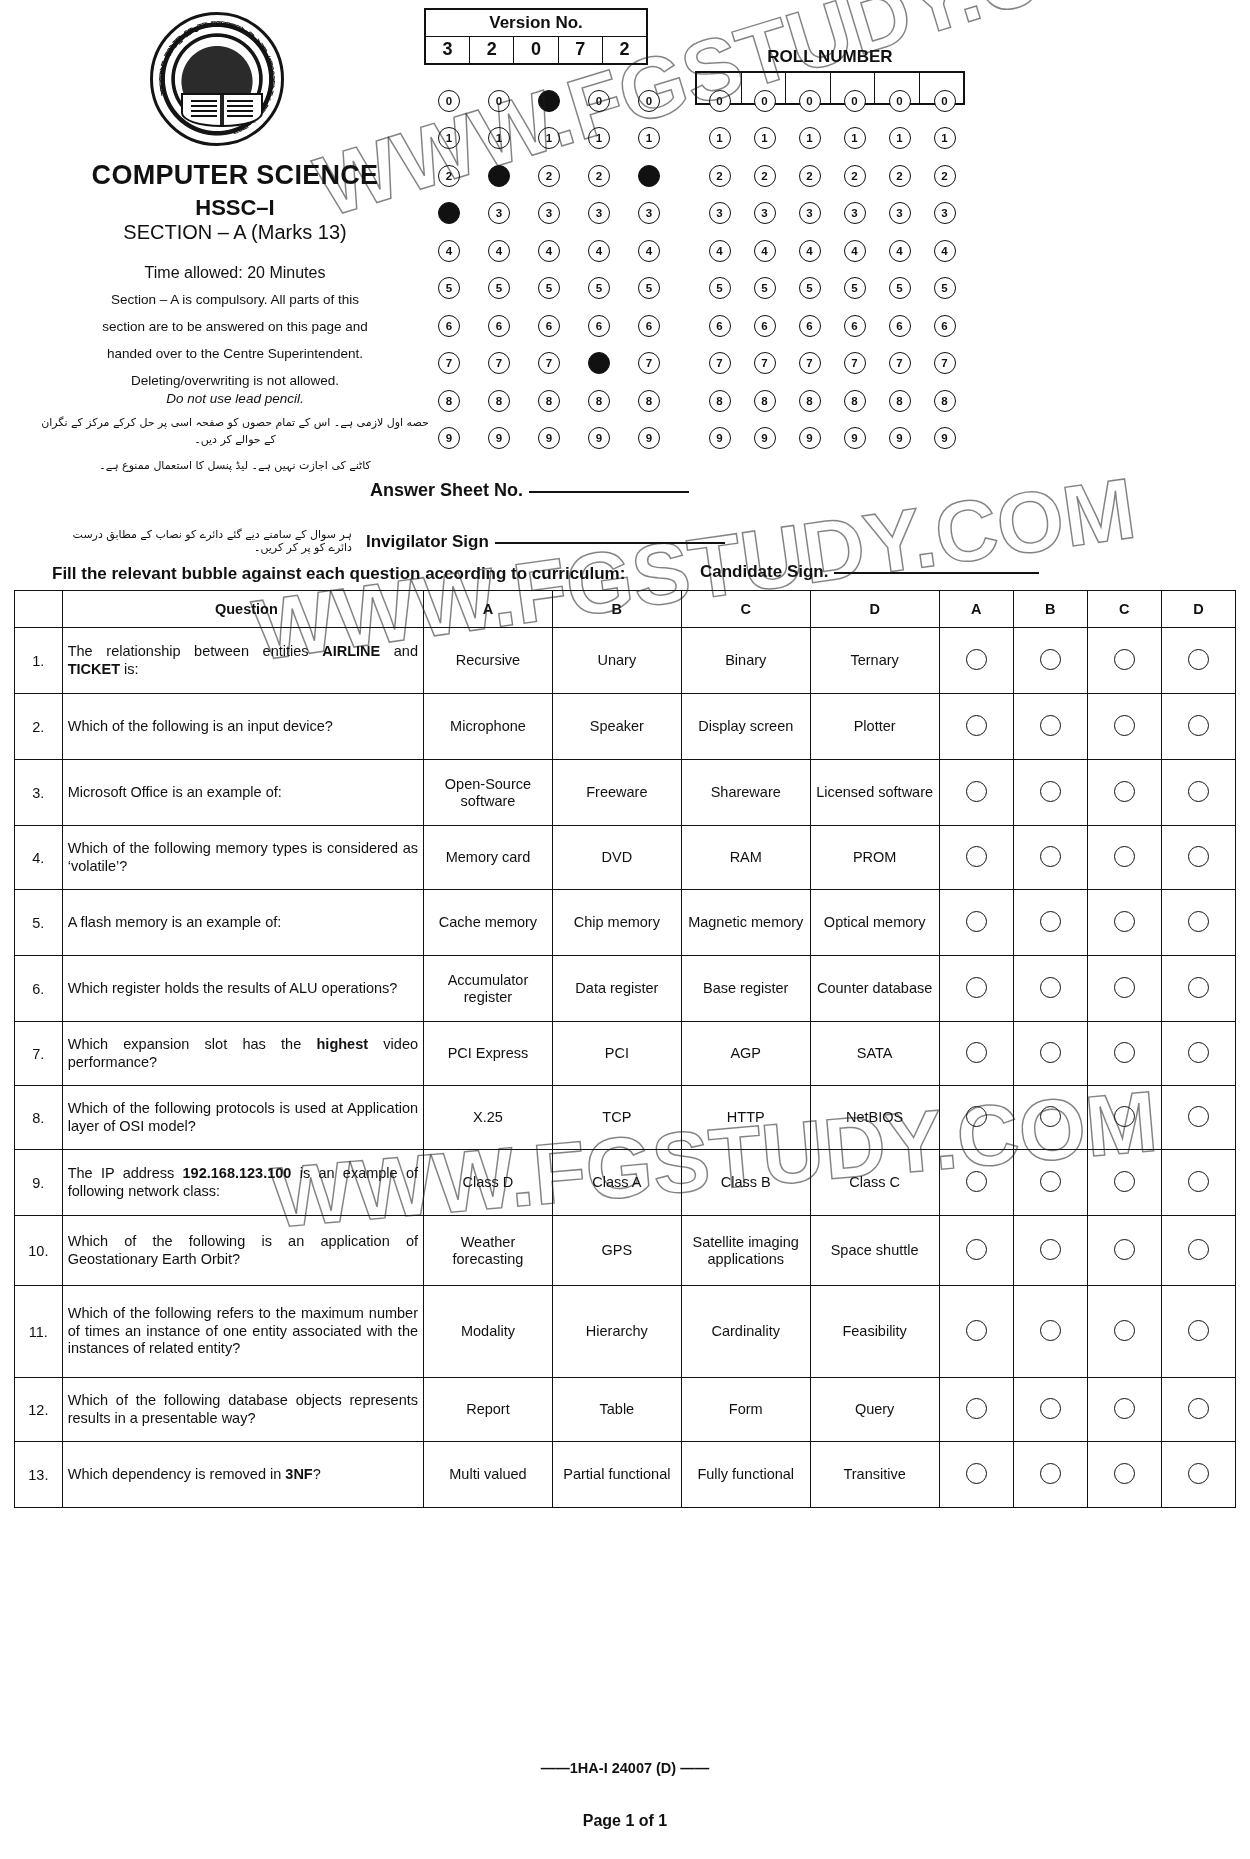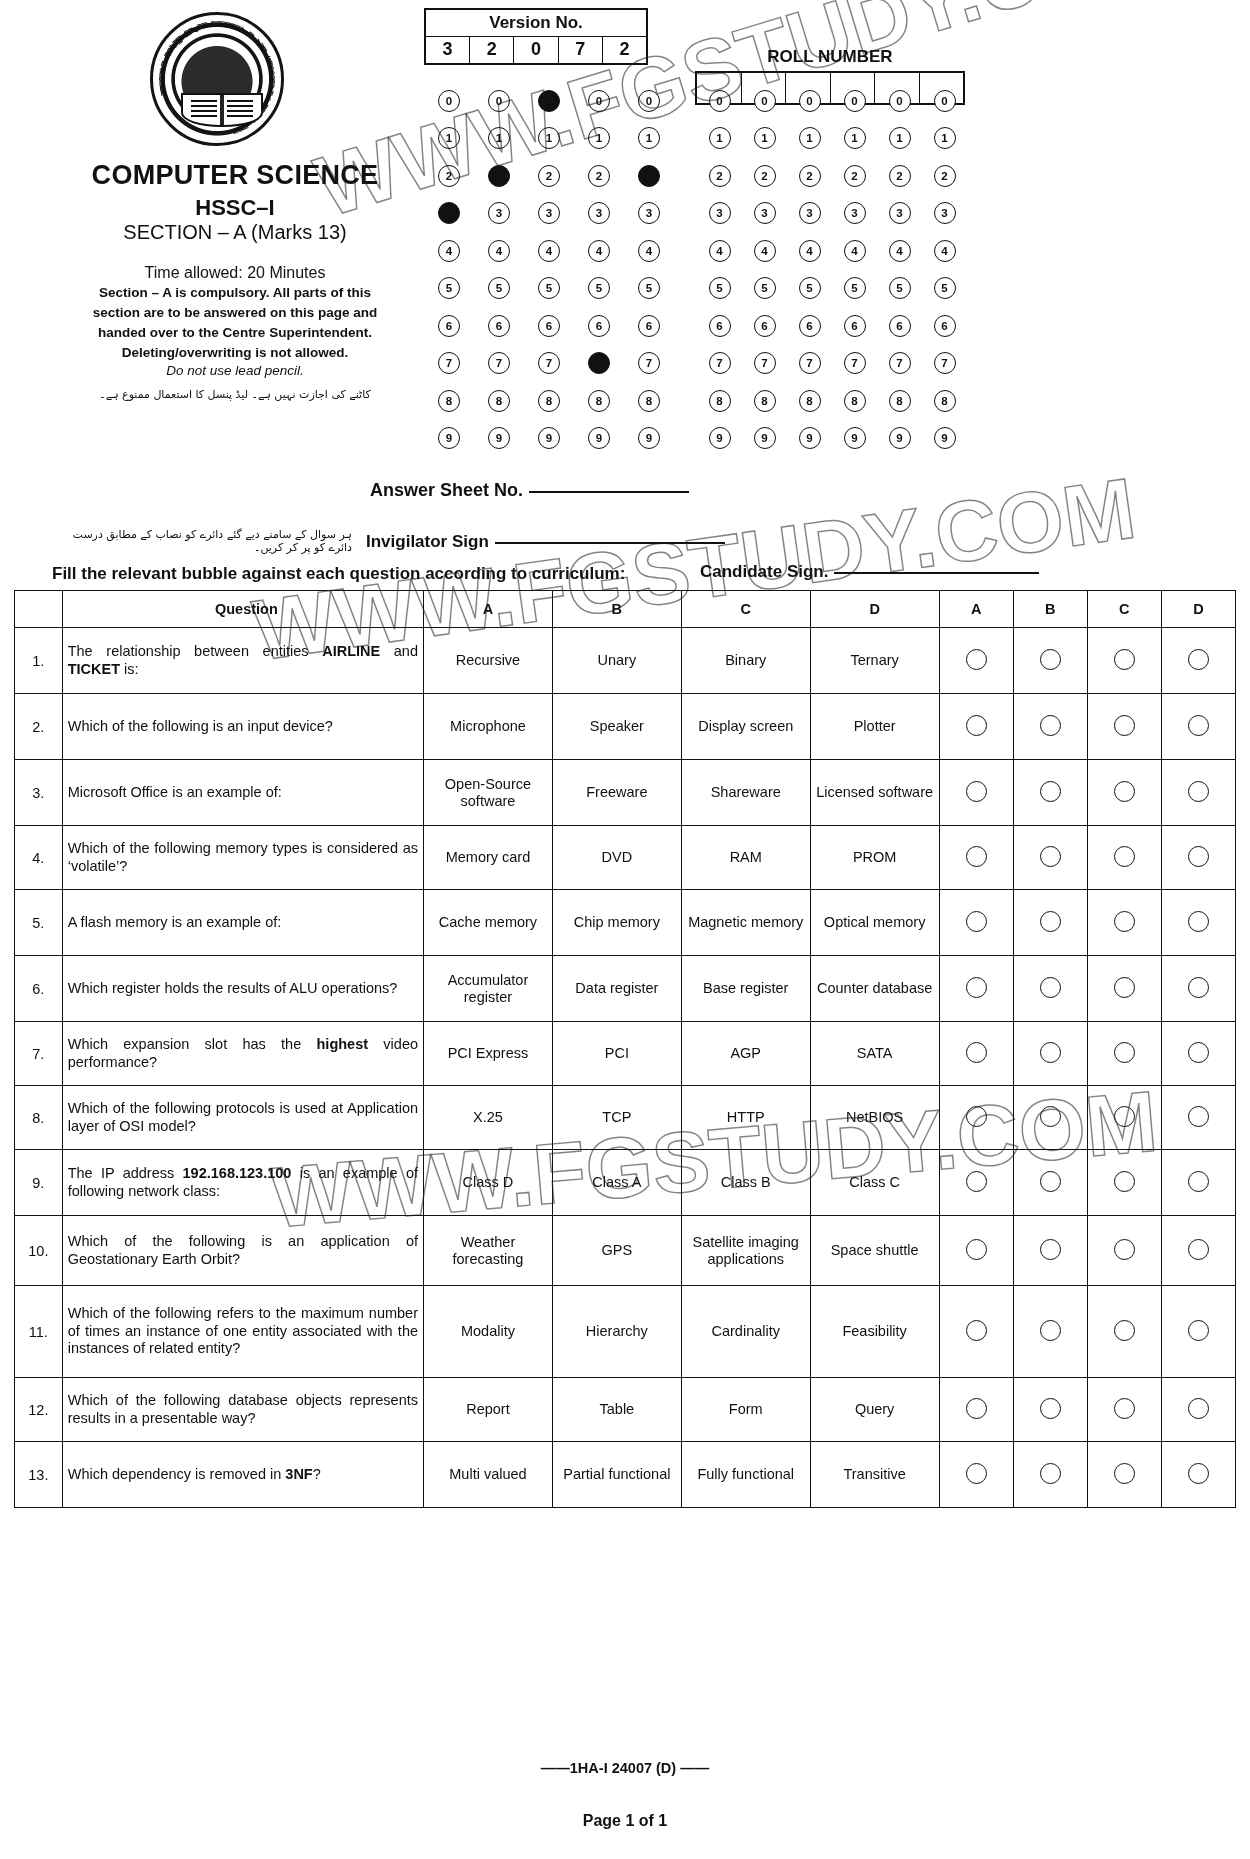--- a/index.html
+++ b/index.html
@@ -58,21 +58,21 @@
   .logo .book:before{left:8px;width:26px;box-shadow:0 5px 0 #111,0 10px 0 #111,0 15px 0 #111;}
   .logo .book:after{right:8px;width:26px;box-shadow:0 5px 0 #111,0 10px 0 #111,0 15px 0 #111;}
 
   .titleblock{
     position:absolute;left:40px;top:160px;width:390px;text-align:center;
   }
   .t-main{font-size:27px;font-weight:bold;letter-spacing:.3px;}
   .t-sub{font-size:22px;font-weight:bold;margin-top:4px;}
   .t-sec{font-size:20px;font-weight:normal;}
   .t-time{font-size:16px;margin-top:20px;}
-  .t-instr{font-size:13.5px;font-weight:bold;line-height:1.25;margin-top:3px;}
+  .t-instr{font-size:13.5px;font-weight:normal;line-height:1.25;margin-top:10px;}
   .t-pencil{font-size:13.5px;font-style:italic;font-weight:500;margin-top:1px;}
   .t-urdu{
     font-size:11px;line-height:1.6;margin-top:8px;direction:rtl;
     font-family:"DejaVu Sans",sans-serif;text-align:center;
   }
 
   
   .vbox{position:absolute;left:424px;top:8px;}
   .vbox .vtitle{
     border:2px solid #111;border-bottom:1px solid #111;
@@ -245,20 +245,21 @@
   <div class="titleblock">
     <div class="t-main">COMPUTER SCIENCE</div>
     <div class="t-sub">HSSC–I</div>
     <div class="t-sec">SECTION – A (Marks 13)</div>
     <div class="t-time">Time allowed: 20 Minutes</div>
     <div class="t-instr">Section – A is compulsory. All parts of this</div>
     <div class="t-instr">section are to be answered on this page and</div>
     <div class="t-instr">handed over to the Centre Superintendent.</div>
     <div class="t-instr">Deleting/overwriting is not allowed.</div>
     <div class="t-pencil">Do not use lead pencil.</div>
+    <div class="t-urdu">حصه اول لازمی ہے۔ اس کے تمام حصوں کو صفحہ اسی پر حل کرکے مرکز کے نگران کے حوالے کر دیں۔</div>
     <div class="t-urdu">کاٹنے کی اجازت نہیں ہے۔ لیڈ پنسل کا استعمال ممنوع ہے۔</div>
   </div>
 
   <div class="vbox">
     <div class="vtitle">Version No.</div>
     <div class="vrow" id="version-digits">
         <div class="vcell">3</div>
         <div class="vcell">2</div>
         <div class="vcell">0</div>
         <div class="vcell">7</div>

